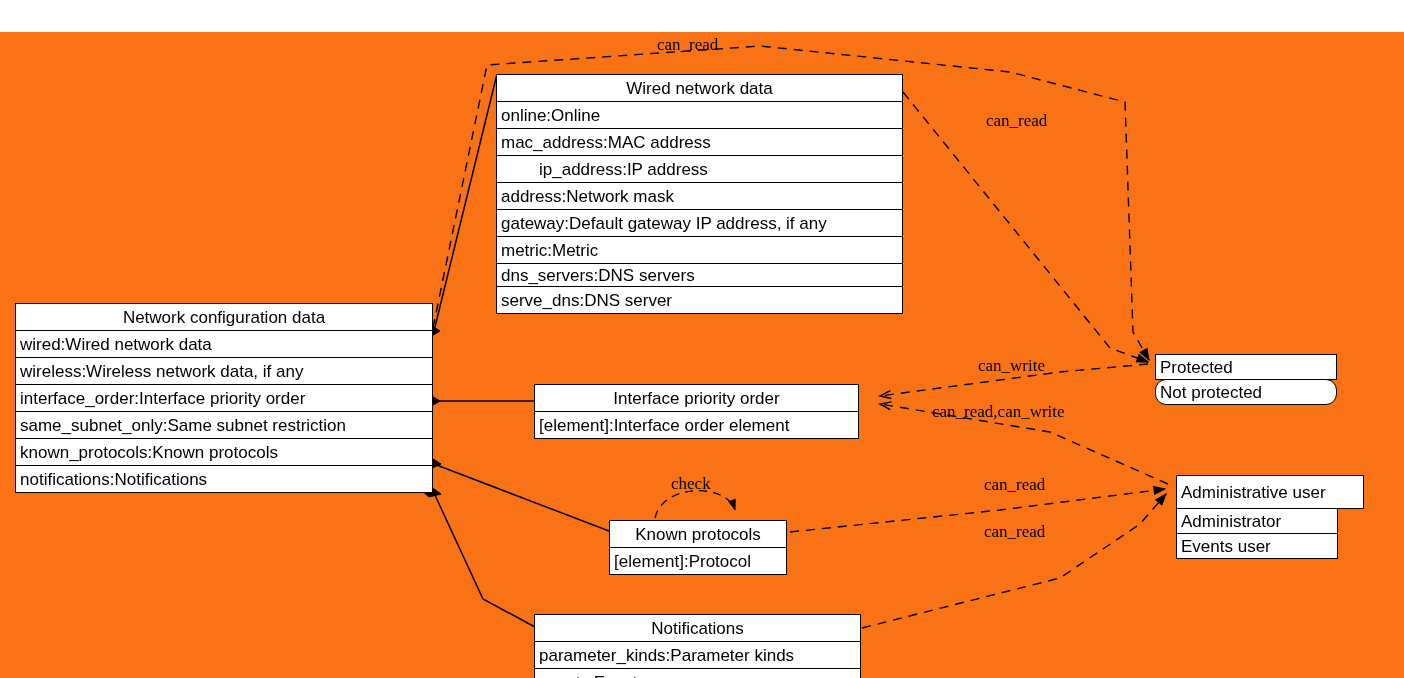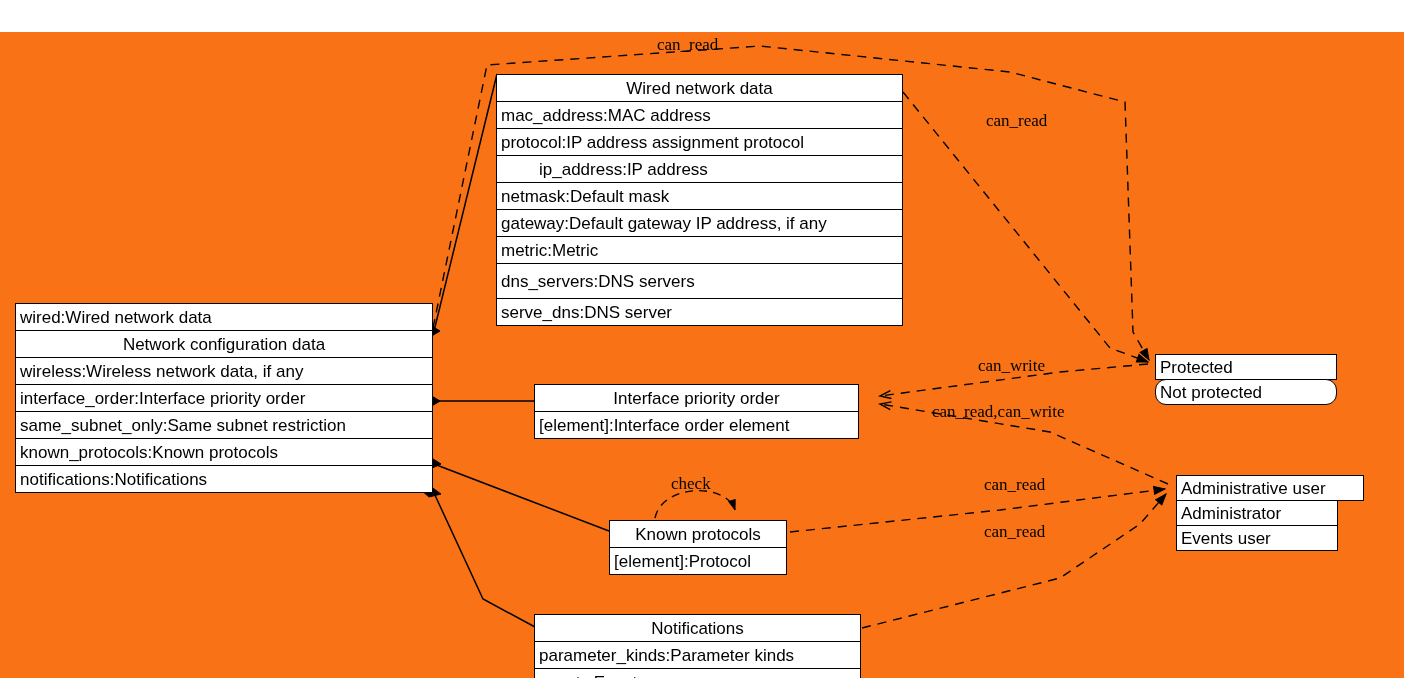--- a/index.html
+++ b/index.html
@@ -122,38 +122,38 @@
 
   <div class="edge-label" style="left:932px; top:371px;">can_read,can_write</div>
 
   <div class="edge-label" style="left:671px; top:443px;">check</div>
 
   <div class="edge-label" style="left:984px; top:444px;">can_read</div>
 
   <div class="edge-label" style="left:984px; top:491px;">can_read</div>
 
   <div class="uml-box" style="left:15px; top:271px; width:418px;">
+    <div class="uml-row uml-title" style="height:28px;">Network configuration data</div>
     <div class="uml-row uml-attr" style="height:28px;">wired:Wired network data</div>
-    <div class="uml-row uml-title" style="height:28px;">Network configuration data</div>
     <div class="uml-row uml-attr" style="height:28px;">wireless:Wireless network data, if any</div>
     <div class="uml-row uml-attr" style="height:28px;">interface_order:Interface priority order</div>
     <div class="uml-row uml-attr" style="height:28px;">same_subnet_only:Same subnet restriction</div>
     <div class="uml-row uml-attr" style="height:28px;">known_protocols:Known protocols</div>
     <div class="uml-row uml-attr" style="height:28px;">notifications:Notifications</div>
   </div>
 
   <div class="uml-box" style="left:496px; top:42px; width:407px;">
     <div class="uml-row uml-title" style="height:28px;">Wired network data</div>
+    <div class="uml-row uml-attr" style="height:28px;">online:Online</div>
     <div class="uml-row uml-attr" style="height:28px;">mac_address:MAC address</div>
-    <div class="uml-row uml-attr" style="height:28px;">protocol:IP address assignment protocol</div>
     <div class="uml-row uml-attr" style="height:28px;padding-left:42px;">ip_address:IP address</div>
-    <div class="uml-row uml-attr" style="height:28px;">netmask:Default mask</div>
+    <div class="uml-row uml-attr" style="height:28px;">address:Network mask</div>
     <div class="uml-row uml-attr" style="height:28px;">gateway:Default gateway IP address, if any</div>
     <div class="uml-row uml-attr" style="height:28px;">metric:Metric</div>
-    <div class="uml-row uml-attr" style="height:36px;">dns_servers:DNS servers</div>
+    <div class="uml-row uml-attr" style="height:24px;">dns_servers:DNS servers</div>
     <div class="uml-row uml-attr" style="height:28px;">serve_dns:DNS server</div>
   </div>
 
   <div class="uml-box" style="left:534px; top:352px; width:325px;">
     <div class="uml-row uml-title" style="height:28px;">Interface priority order</div>
     <div class="uml-row uml-attr" style="height:28px;">[element]:Interface order element</div>
   </div>
 
   <div class="uml-box" style="left:609px; top:488px; width:178px;">
     <div class="uml-row uml-title" style="height:28px;">Known protocols</div>
@@ -165,18 +165,18 @@
     <div class="uml-row uml-attr" style="height:28px;">parameter_kinds:Parameter kinds</div>
     <div class="uml-row uml-attr" style="height:28px;">events:Events</div>
   </div>
 
   <div class="uml-box" style="left:1155px; top:322px;">
     <div class="uml-row uml-attr" style="height:26px; width:182px;">Protected</div>
     <div class="uml-row uml-attr" style="height:26px; width:182px;border-radius:11px;">Not protected</div>
   </div>
 
   <div class="uml-box" style="left:1176px; top:443px;">
-    <div class="uml-row uml-attr" style="height:26px; width:188px;">Administrative user</div>
+    <div class="uml-row uml-attr" style="height:34px; width:188px;">Administrative user</div>
     <div class="uml-row uml-attr" style="height:26px; width:162px;">Administrator</div>
     <div class="uml-row uml-attr" style="height:26px; width:162px;">Events user</div>
   </div>
 
 </div>
 
 </body></html>

